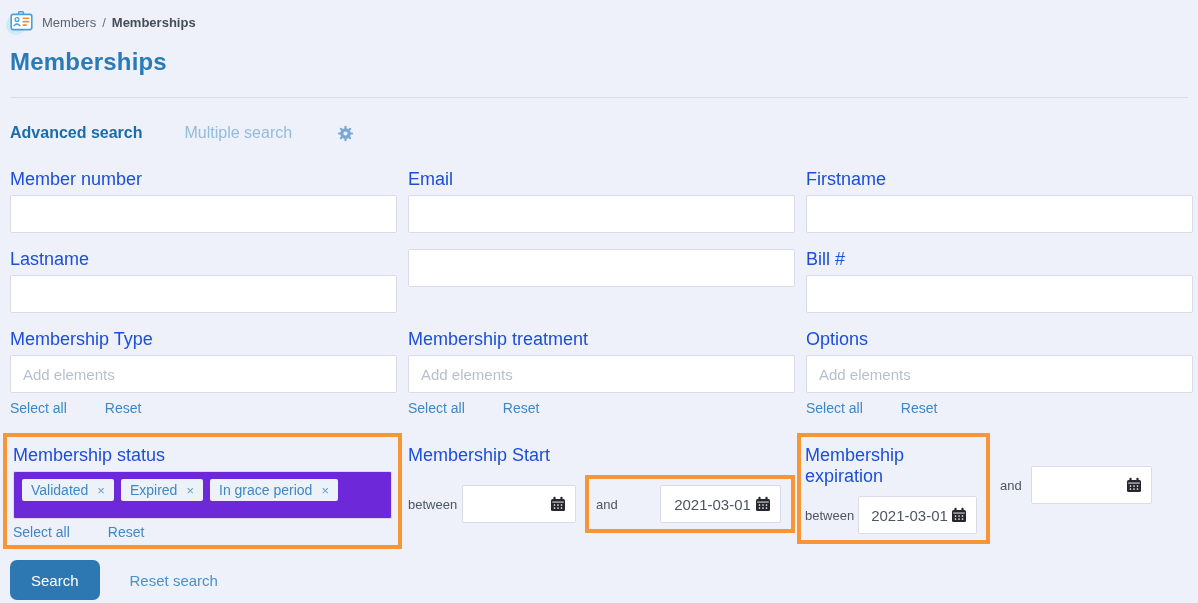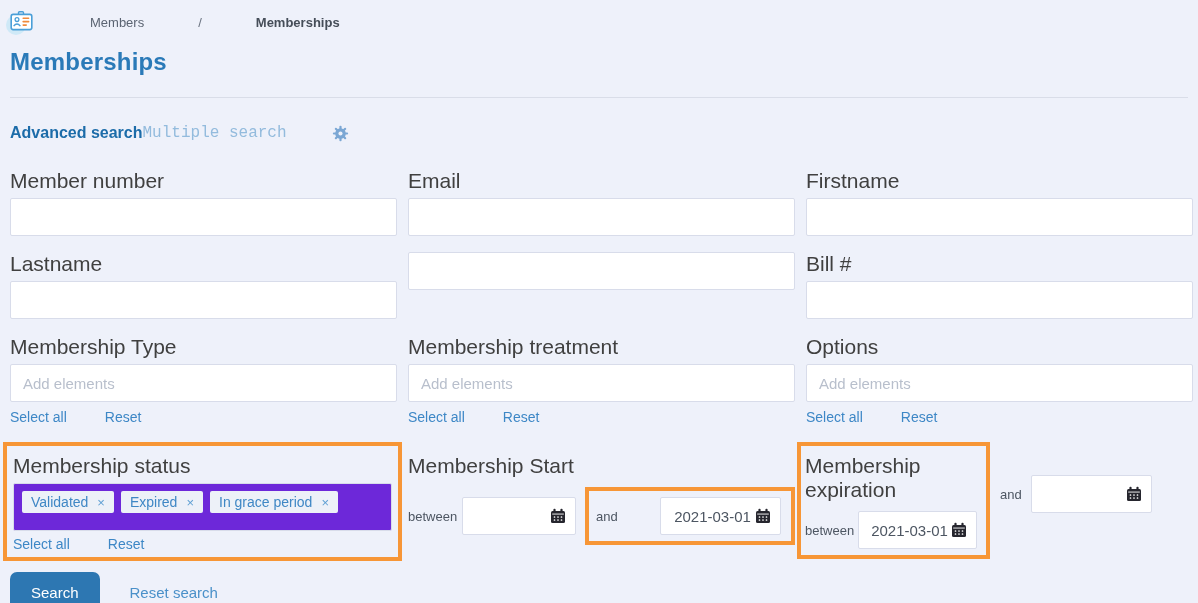--- a/index.html
+++ b/index.html
@@ -5,45 +5,45 @@
   * { box-sizing: border-box; margin: 0; padding: 0; }
   html, body { width: 1198px; height: 603px; overflow: hidden; }
   body {
     background: #eef1fa;
     font-family: "Liberation Sans", sans-serif;
     color: #4d5662;
   }
   .page { padding: 0 10px; position: relative; }
 
   
-  .breadcrumb { display: flex; align-items: center; padding-top: 11px; font-size: 13px; color: #5b6472; gap: 48px; }
+  .breadcrumb { display: flex; align-items: center; padding-top: 11px; font-size: 13px; color: #5b6472; }
   .crumb-icon { position: relative; width: 24px; height: 22px; margin-right: 8px; }
   .crumb-icon::before {
     content: ""; position: absolute; left: -4px; top: 4px; width: 20px; height: 20px;
     border-radius: 50%; background: #cfe9f7;
   }
   .crumb-icon svg { position: relative; }
   .crumb-sep { margin: 0 6px; color: #6a7380; }
   .crumb-current { font-weight: bold; color: #454d58; }
 
   
   h1.page-title { margin-top: 15px; font-size: 24px; font-weight: bold; color: #2a7ab8; letter-spacing: .2px; }
 
   .divider { margin-top: 21px; border-bottom: 1px solid #d9dde8; }
 
   
   .tabs { margin-top: 26px; display: flex; align-items: center; font-size: 16px; }
   .tab-active { font-weight: bold; color: #1c6ca9; cursor: pointer; }
-  .tab-inactive { color: #93bbdd; cursor: pointer; font-family: Liberation Mono, monospace; }
+  .tab-inactive { margin-left: 42px; color: #93bbdd; cursor: pointer; }
   .tab-gear { margin-left: 45px; display: flex; align-items: center; cursor: pointer; }
 
   
   .form-grid { margin-top: 27px; display: grid; grid-template-columns: 387px 387px 387px; column-gap: 11px; }
   .field { margin-bottom: 16px; }
-  .field-label { display: block; font-size: 21px; color: #404040; margin-bottom: 5px; }
+  .field-label { display: block; font-size: 18px; color: #1d4ed8; margin-bottom: 5px; }
   .text-input {
     width: 100%; height: 38px; background: #fff; border: 1px solid #d8dcea; border-radius: 2px;
     padding: 0 12px; font-size: 15px; color: #8b5cf6; font-family: "Liberation Sans", sans-serif; outline: none;
   }
   .text-input::placeholder { color: #b8bfcc; }
   .links-row { display: flex; gap: 38px; margin-top: 7px; font-size: 14px; }
   .links-row a { color: #3d87c6; text-decoration: none; cursor: pointer; }
 
   
   .row-d { display: grid; grid-template-columns: 387px 387px 387px; column-gap: 11px; align-items: start; margin-top: 1px; }

